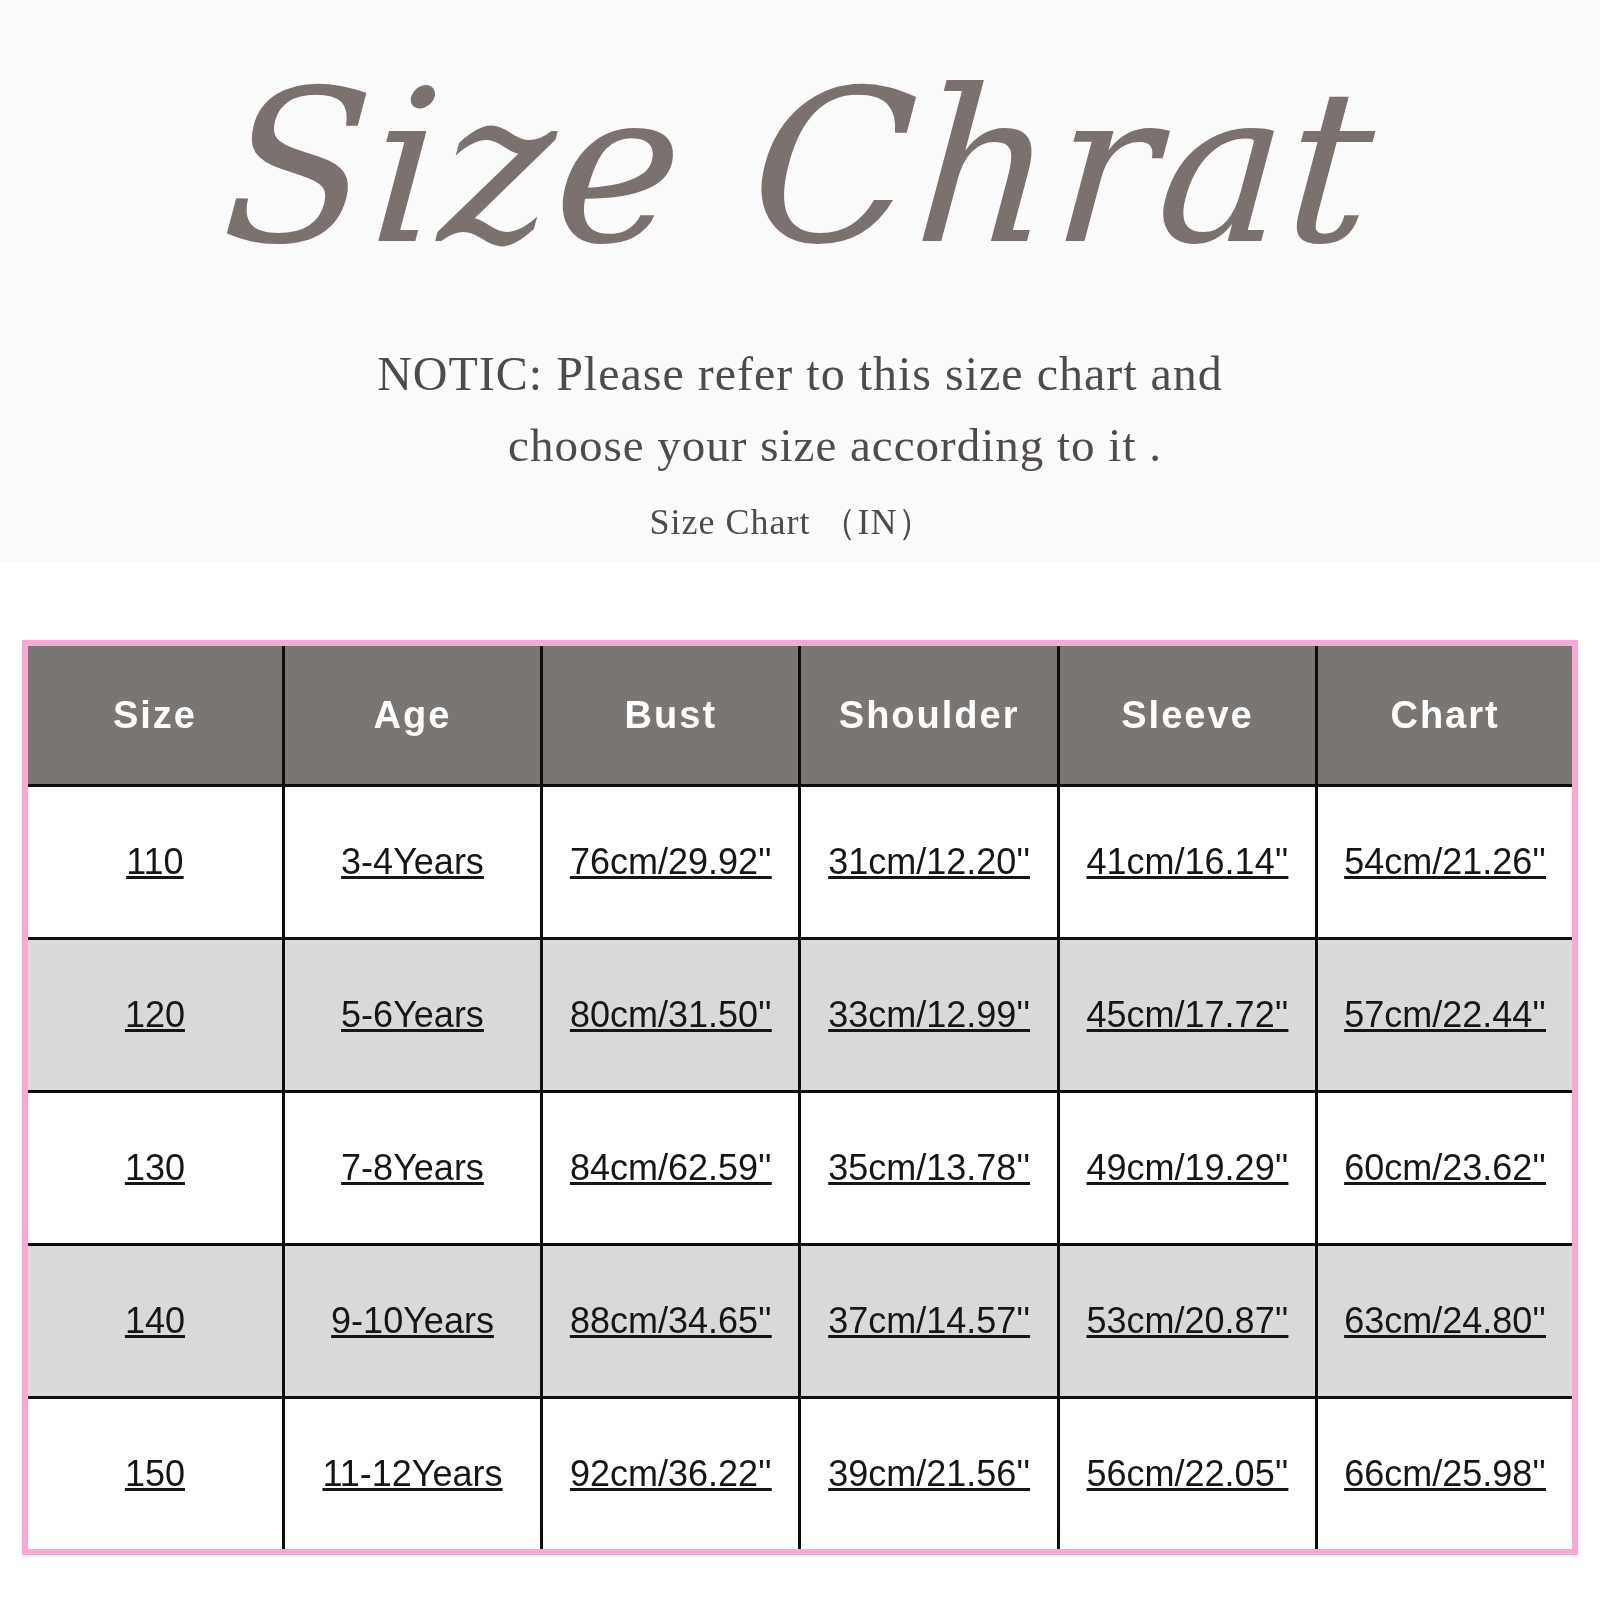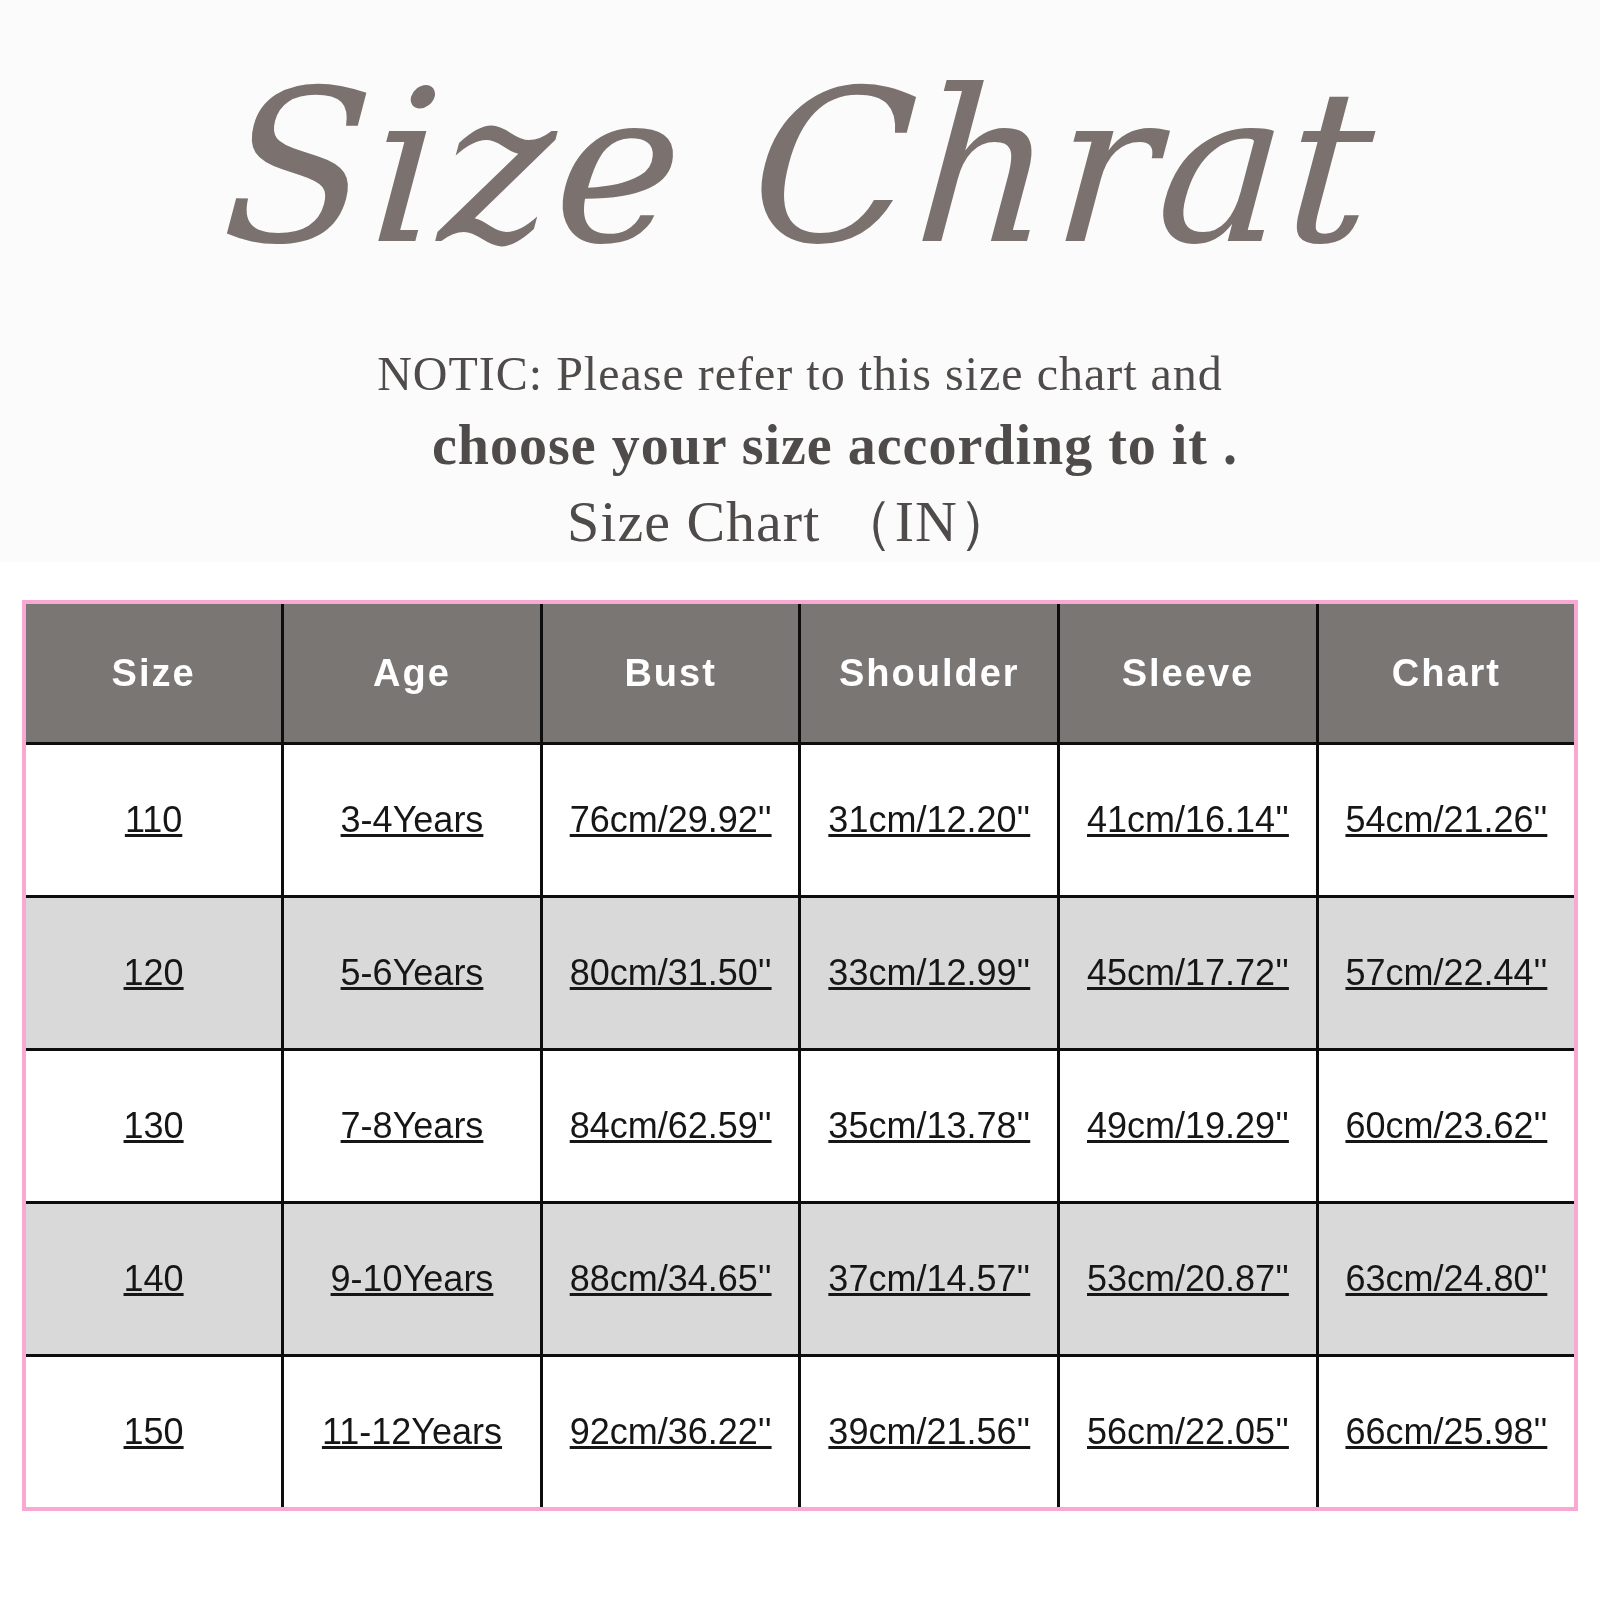--- a/index.html
+++ b/index.html
@@ -45,40 +45,39 @@
     text-align: center;
     font-family: "Liberation Serif", serif;
     color: #4f4b4a;
   }
   .notice-line1 {
     font-size: 48px;
     line-height: 72px;
     letter-spacing: 1px;
   }
   .notice-line2 {
-    font-size: 56px;
+    font-size: 47px;
     line-height: 70px;
     letter-spacing: 1px;
     padding-left: 70px;
-    font-weight: bold;
   }
   .subtitle {
-    font-size: 58px;
+    font-size: 36px;
     line-height: 84px;
     letter-spacing: 1px;
     padding-right: 16px;
   }
   table.size-table {
     position: absolute;
     left: 22px;
-    top: 600px;
+    top: 640px;
     width: 1556px;
     border-collapse: collapse;
     table-layout: fixed;
-    border: 4px solid #f9a8d4;
+    border: 6px solid #f9a8d4;
   }
   table.size-table th, table.size-table td {
     border: 3px solid #0d0d0d;
     text-align: center;
     vertical-align: middle;
     padding: 0;
     overflow: hidden;
     white-space: nowrap;
   }
   table.size-table th {

